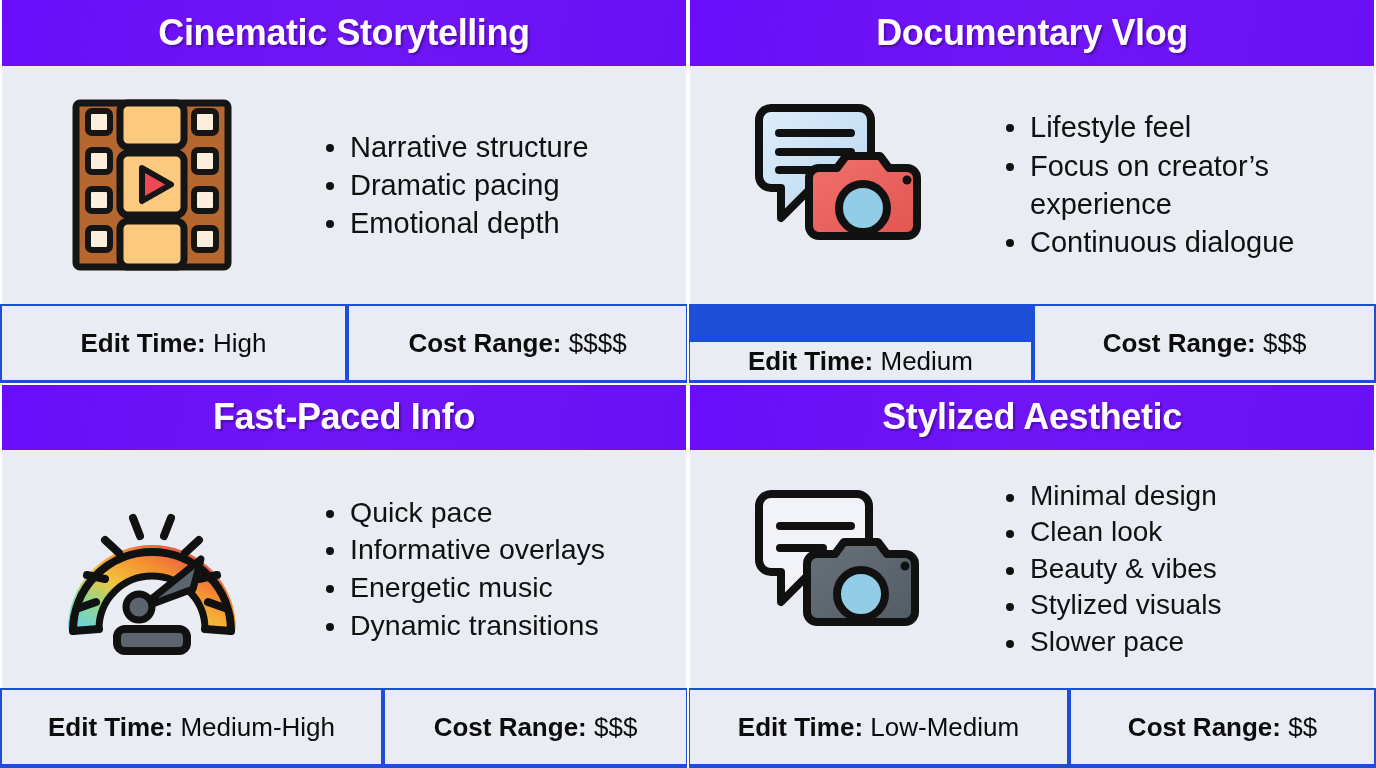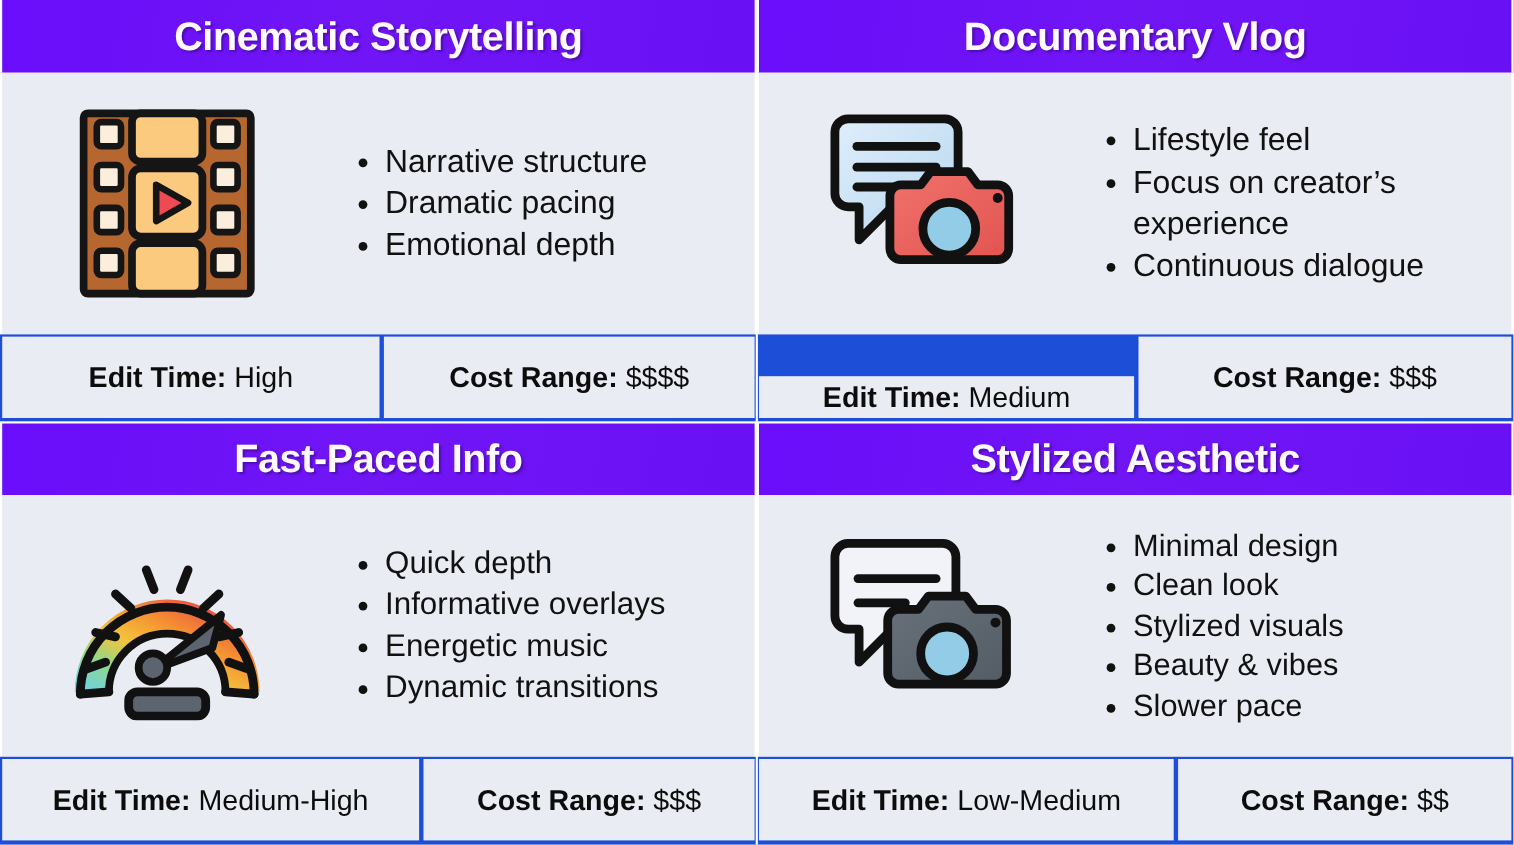--- a/index.html
+++ b/index.html
@@ -308,21 +308,21 @@
           </g>
 
           <path d="M78 126 L140 76 L132 106 Z" fill="#5c6470" stroke="#111111" stroke-width="7" stroke-linejoin="round"></path>
           <circle cx="78" cy="124" r="13" fill="#5c6470" stroke="#111111" stroke-width="7"></circle>
 
           <rect x="56" y="146" width="70" height="22" rx="8" fill="#5c6470" stroke="#111111" stroke-width="8"></rect>
         </svg>
       </div>
       <div class="bullets-cell">
         <ul class="bullets">
-          <li>Quick depth</li>
+          <li>Quick pace</li>
           <li>Informative overlays</li>
           <li>Energetic music</li>
           <li>Dynamic transitions</li>
         </ul>
       </div>
     </div>
     <div class="q-footer">
       <div class="footer-cell left">
         <span class="footer-text">
           <span class="lbl">Edit Time: </span>
@@ -360,22 +360,22 @@
 
           <path d="M80 60 h18 l9 -12 h34 l9 12 h18 a10 10 0 0 1 10 10 v48 a10 10 0 0 1 -10 10 h-88 a10 10 0 0 1 -10 -10 v-48 a10 10 0 0 1 10 -10 z" transform="translate(-6,8)" fill="url(#camGray)" stroke="#111111" stroke-width="8" stroke-linejoin="round"></path>
           <circle cx="118" cy="108" r="24" fill="#93cce6" stroke="#111111" stroke-width="8"></circle>
           <circle cx="162" cy="80" r="4.5" fill="#111111"></circle>
         </svg>
       </div>
       <div class="bullets-cell">
         <ul class="bullets">
           <li>Minimal design</li>
           <li>Clean look</li>
+          <li>Beauty &amp; vibes</li>
           <li>Stylized visuals</li>
-          <li>Beauty &amp; vibes</li>
           <li>Slower pace</li>
         </ul>
       </div>
     </div>
     <div class="q-footer">
       <div class="footer-cell left">
         <span class="footer-text">
           <span class="lbl">Edit Time: </span>
           <span class="val">Low-Medium</span>
         </span>

